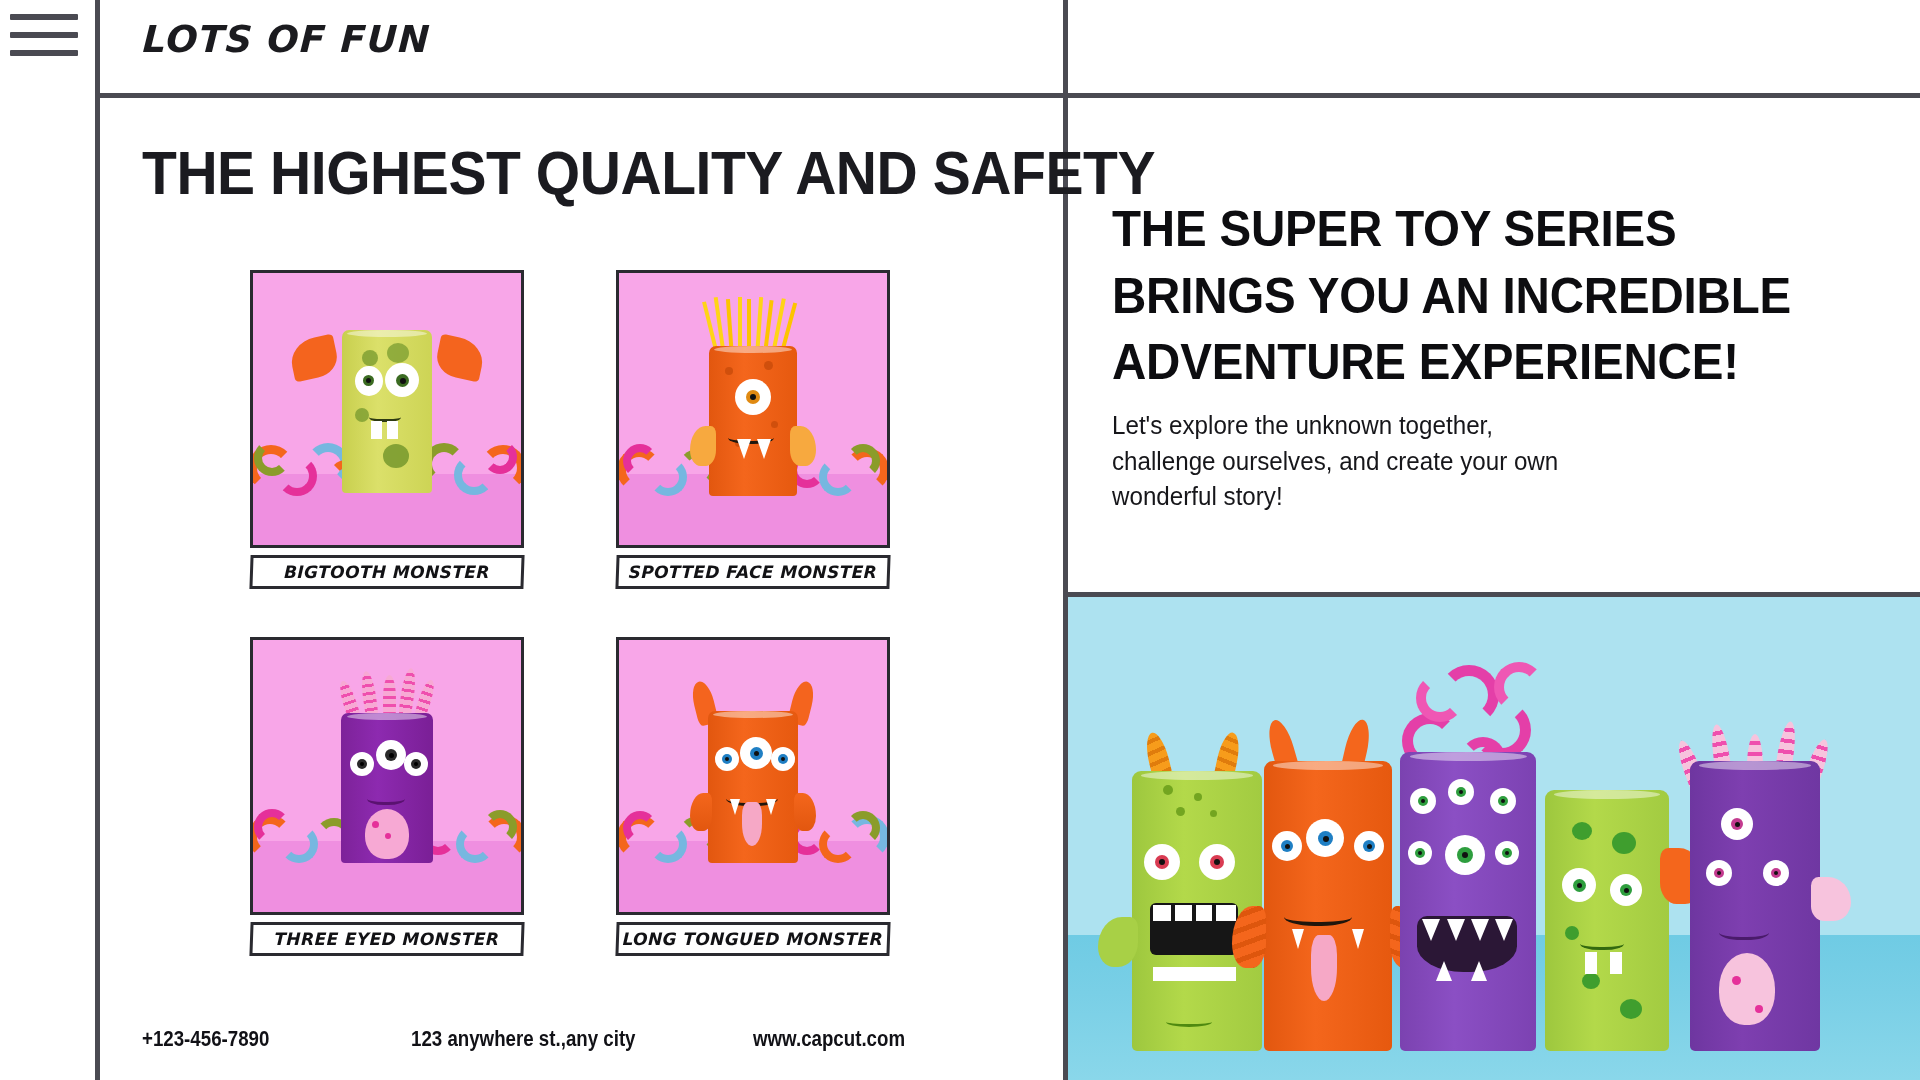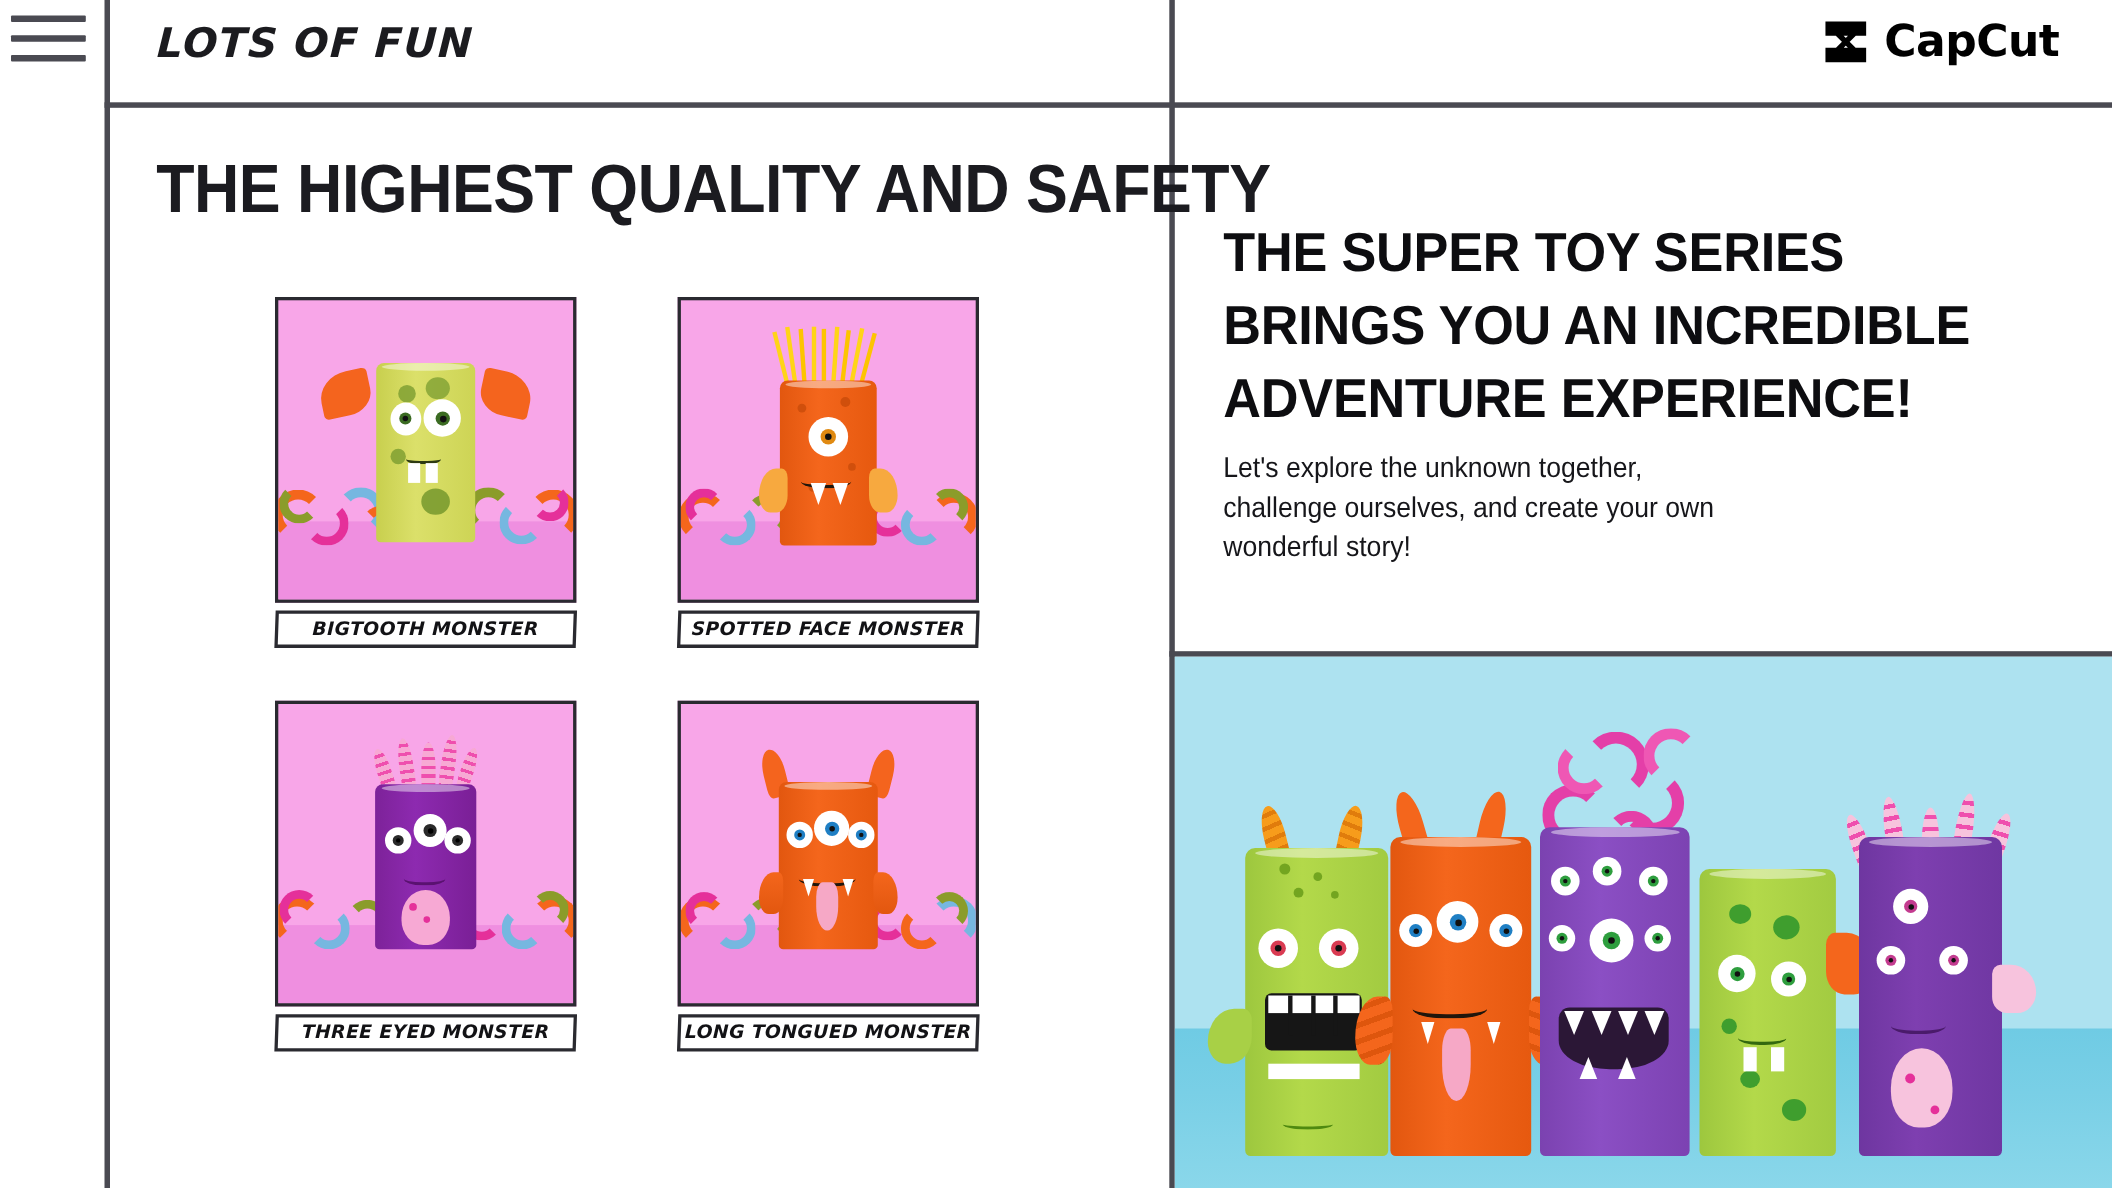--- a/index.html
+++ b/index.html
@@ -141,28 +141,20 @@
 <div class="page">
 
   <div class="hamburger">
     <span></span>
     <span></span>
     <span></span>
   </div>
 
   <div class="brand-title">LOTS OF FUN</div>
 
-  <div class="capcut-logo">
-    <svg class="capcut-mark" viewBox="0 0 44 40">
-      <path d="M6 4 H38 V12 H6 Z M6 28 H38 V36 H6 Z M6 4 L38 36 M38 4 L6 36" stroke="#000" stroke-width="5" fill="none"></path>
-      <rect x="6" y="4" width="32" height="8" fill="#000"></rect>
-      <rect x="6" y="28" width="32" height="8" fill="#000"></rect>
-    </svg>
-    <span class="capcut-word">CapCut</span>
-  </div>
 
   <div class="rule" id="rule-vert"></div>
   <div class="rule" id="rule-header-h"></div>
   <div class="rule" id="rule-col"></div>
   <div class="rule" id="rule-right-h"></div>
 
   <div class="left-head">THE HIGHEST QUALITY AND SAFETY</div>
 
   <div class="cards">
     <div class="card-row">
@@ -326,20 +318,27 @@
             <span style="position:absolute;left:38%;top:60%;width:20px;height:44px;border-radius:30% 30% 50% 50%;background:#f6a8c6;"></span>
             <span style="position:absolute;left:-20%;top:54%;width:22px;height:38px;border-radius:60% 20% 40% 40%;background:linear-gradient(180deg,#f4661c,#e2570f);"></span>
             <span style="position:absolute;right:-20%;top:54%;width:22px;height:38px;border-radius:20% 60% 40% 40%;background:linear-gradient(180deg,#f4661c,#e2570f);"></span>
           </div>
         </div>
         <div class="card-label">LONG TONGUED MONSTER</div>
       </div>
     </div>
   </div>
 
+  <div class="footer">
+    <div class="footer-row">
+      <div class="footer-item" id="footer-phone">+123-456-7890</div>
+      <div class="footer-item" id="footer-address">123 anywhere st.,any city</div>
+      <div class="footer-item" id="footer-website">www.capcut.com</div>
+    </div>
+  </div>
 
   <div class="right-head">THE SUPER TOY SERIES BRINGS YOU AN INCREDIBLE ADVENTURE EXPERIENCE!</div>
   <div class="right-body">Let's explore the unknown together,
 challenge ourselves, and create your own
 wonderful story!</div>
 
   <div class="hero-photo">
     <div class="hero-floor"></div>
 
     <div>

